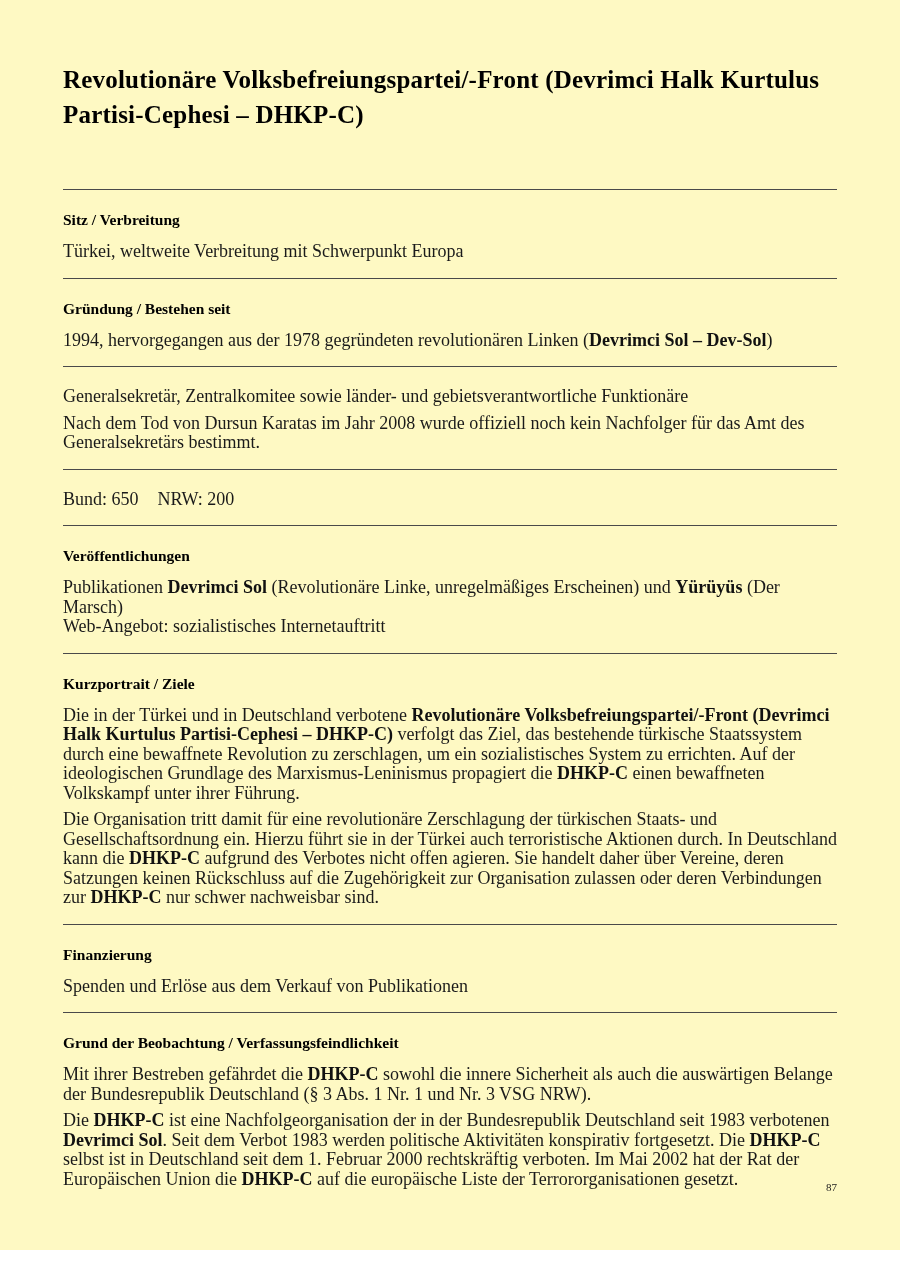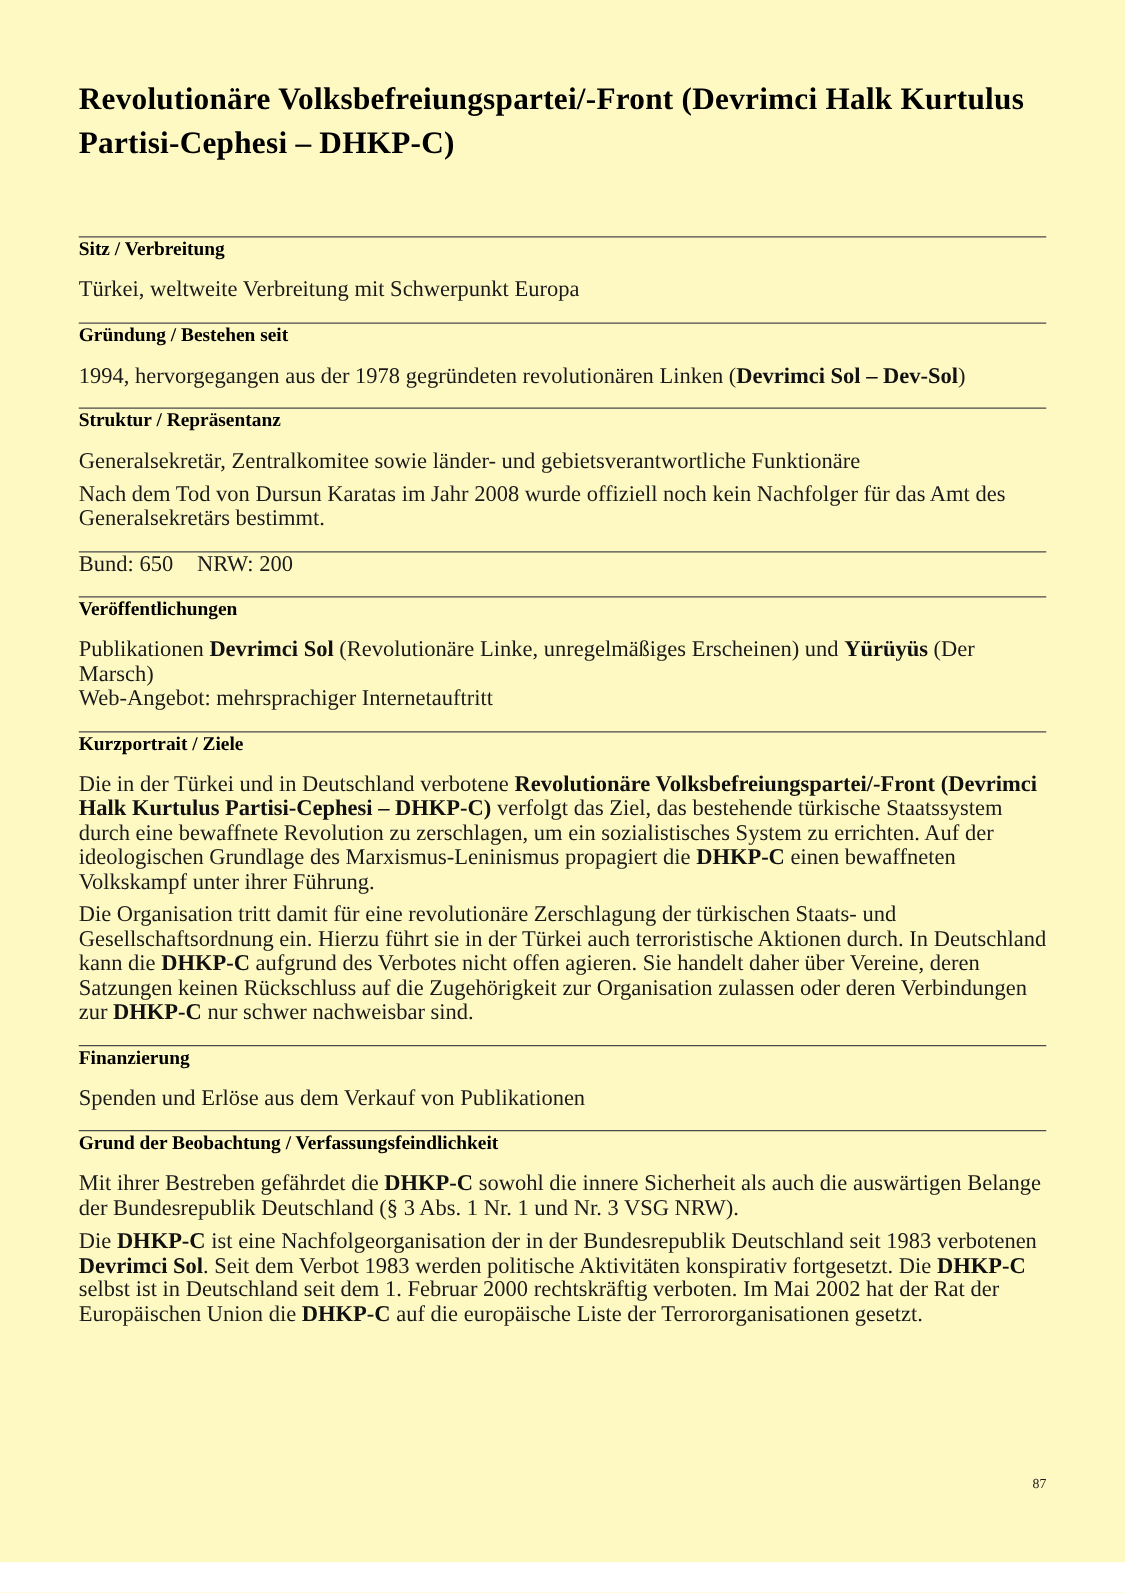--- a/index.html
+++ b/index.html
@@ -18,21 +18,21 @@
     padding-top: 62px;
     font-size: 25px;
     line-height: 35px;
     font-weight: 700;
     color: #000000;
     letter-spacing: 0.2px;
   }
   .sections { margin-top: 57px; }
   .doc-section {
     border-top: 1px solid #4a4a4a;
-    padding: 0 0 16px 0;
+    padding: 20px 0 16px 0;
   }
   .doc-section h2 {
     font-size: 15.5px;
     line-height: 19px;
     font-weight: 700;
     color: #000000;
     margin: 0 0 13px 0;
   }
   .doc-section p {
     font-size: 18px;
@@ -61,30 +61,29 @@
     <div class="sections">
         <section class="doc-section">
           <h2>Sitz / Verbreitung</h2>
           <p><span>Türkei, weltweite Verbreitung mit Schwerpunkt Europa</span></p>
         </section>
         <section class="doc-section">
           <h2>Gründung / Bestehen seit</h2>
           <p><span>1994, hervorgegangen aus der 1978 gegründeten revolutionären Linken (</span><strong>Devrimci Sol – Dev-Sol</strong><span>)</span></p>
         </section>
         <section class="doc-section">
-          <h2>Struktur / Repräsentanz</h2>
           <p><span>Generalsekretär, Zentralkomitee sowie länder- und gebietsverantwortliche Funktionäre</span></p>
           <p><span>Nach dem Tod von Dursun Karatas im Jahr 2008 wurde offiziell noch kein Nachfolger für das Amt des Generalsekretärs bestimmt.</span></p>
         </section>
         <section class="doc-section">
           <p><span class="stat-item">Bund: 650</span><span class="stat-item">NRW: 200</span></p>
         </section>
         <section class="doc-section">
           <h2>Veröffentlichungen</h2>
-          <p><span>Publikationen </span><strong>Devrimci Sol</strong><span> (Revolutionäre Linke, unregelmäßiges Erscheinen) und </span><strong>Yürüyüs</strong><span> (Der Marsch)</span><br><span>Web-Angebot: mehrsprachiger Internetauftritt</span></p>
+          <p><span>Publikationen </span><strong>Devrimci Sol</strong><span> (Revolutionäre Linke, unregelmäßiges Erscheinen) und </span><strong>Yürüyüs</strong><span> (Der Marsch)</span><br><span>Web-Angebot: sozialistisches Internetauftritt</span></p>
         </section>
         <section class="doc-section">
           <h2>Kurzportrait / Ziele</h2>
           <p><span>Die in der Türkei und in Deutschland verbotene </span><strong>Revolutionäre Volksbefreiungspartei/-Front (Devrimci Halk Kurtulus Partisi-Cephesi – DHKP-C)</strong><span> verfolgt das Ziel, das bestehende türkische Staatssystem durch eine bewaffnete Revolution zu zerschlagen, um ein sozialistisches System zu errichten. Auf der ideologischen Grundlage des Marxismus-Leninismus propagiert die </span><strong>DHKP-C</strong><span> einen bewaffneten Volkskampf unter ihrer Führung.</span></p>
           <p><span>Die Organisation tritt damit für eine revolutionäre Zerschlagung der türkischen Staats- und Gesellschaftsordnung ein. Hierzu führt sie in der Türkei auch terroristische Aktionen durch. In Deutschland kann die </span><strong>DHKP-C</strong><span> aufgrund des Verbotes nicht offen agieren. Sie handelt daher über Vereine, deren Satzungen keinen Rückschluss auf die Zugehörigkeit zur Organisation zulassen oder deren Verbindungen zur </span><strong>DHKP-C</strong><span> nur schwer nachweisbar sind.</span></p>
         </section>
         <section class="doc-section">
           <h2>Finanzierung</h2>
           <p><span>Spenden und Erlöse aus dem Verkauf von Publikationen</span></p>
         </section>

